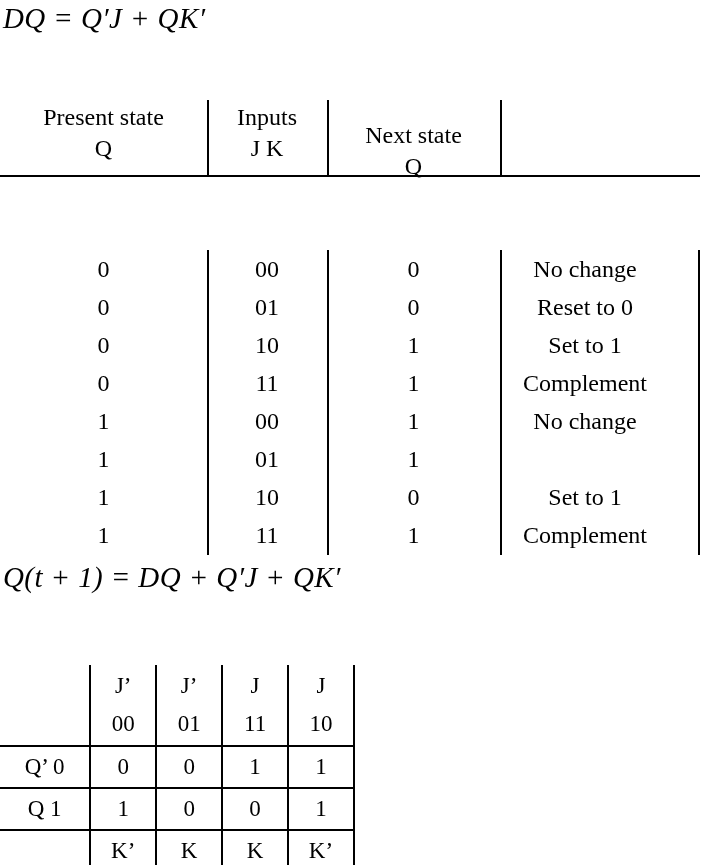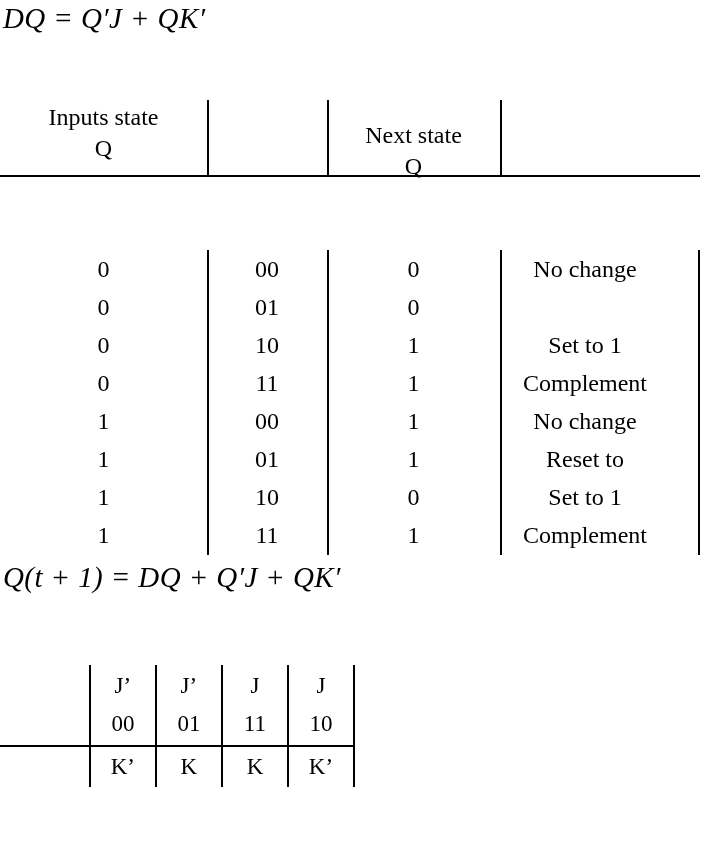--- a/index.html
+++ b/index.html
@@ -143,22 +143,26 @@
 </style>
 </head>
 <body>
 
 <div class="equation" id="eq-top">DQ = Q′J + QK′</div>
 
 <div id="state-table">
 
   <div class="st-header">
     <div class="col-head" style="left:0px; width:207px; top:2px;">
-      <span class="l1">Inputs state</span>
+      <span class="l1">Present state</span>
       <span class="l2">Q</span>
+    </div>
+    <div class="col-head" style="left:207px; width:120px; top:2px;">
+      <span class="l1">Inputs</span>
+      <span class="l2">J K</span>
     </div>
     <div class="col-head" style="left:327px; width:173px; top:20px;">
       <span class="l1">Next state</span>
       <span class="l2">Q</span>
     </div>
     <div class="col-head" style="left:500px; width:198px; top:2px;">
       <span class="l1"></span>
       <span class="l2"></span>
     </div>
 
@@ -178,20 +182,21 @@
     <div class="row" style="top:75px;">
       <div class="cell c-present">0</div>
       <div class="cell c-inputs">00</div>
       <div class="cell c-next">0</div>
       <div class="cell c-desc">No change</div>
     </div>
     <div class="row" style="top:113px;">
       <div class="cell c-present">0</div>
       <div class="cell c-inputs">01</div>
       <div class="cell c-next">0</div>
+      <div class="cell c-desc">Reset to 0</div>
     </div>
     <div class="row" style="top:151px;">
       <div class="cell c-present">0</div>
       <div class="cell c-inputs">10</div>
       <div class="cell c-next">1</div>
       <div class="cell c-desc">Set to 1</div>
     </div>
     <div class="row" style="top:189px;">
       <div class="cell c-present">0</div>
       <div class="cell c-inputs">11</div>
@@ -201,21 +206,20 @@
     <div class="row" style="top:227px;">
       <div class="cell c-present">1</div>
       <div class="cell c-inputs">00</div>
       <div class="cell c-next">1</div>
       <div class="cell c-desc">No change</div>
     </div>
     <div class="row" style="top:265px;">
       <div class="cell c-present">1</div>
       <div class="cell c-inputs">01</div>
       <div class="cell c-next">1</div>
-      <div class="cell c-desc">Reset to</div>
     </div>
     <div class="row" style="top:303px;">
       <div class="cell c-present">1</div>
       <div class="cell c-inputs">10</div>
       <div class="cell c-next">0</div>
       <div class="cell c-desc">Set to 1</div>
     </div>
     <div class="row" style="top:341px;">
       <div class="cell c-present">1</div>
       <div class="cell c-inputs">11</div>
@@ -240,20 +244,34 @@
       <span class="l2">01</span>
     </td>
     <td class="khead">
       <span class="l1">J</span>
       <span class="l2">11</span>
     </td>
     <td class="khead">
       <span class="l1">J</span>
       <span class="l2">10</span>
     </td>
+  </tr>
+  <tr class="krow">
+    <td class="klabel">Q’ 0</td>
+    <td class="kcell">0</td>
+    <td class="kcell">0</td>
+    <td class="kcell">1</td>
+    <td class="kcell">1</td>
+  </tr>
+  <tr class="krow">
+    <td class="klabel">Q 1</td>
+    <td class="kcell">1</td>
+    <td class="kcell">0</td>
+    <td class="kcell">0</td>
+    <td class="kcell">1</td>
   </tr>
   <tr class="kfoot">
     <td class="klabel-empty"></td>
     <td class="kcell">K’</td>
     <td class="kcell">K</td>
     <td class="kcell">K</td>
     <td class="kcell">K’</td>
   </tr>
 </tbody>
   </table>

